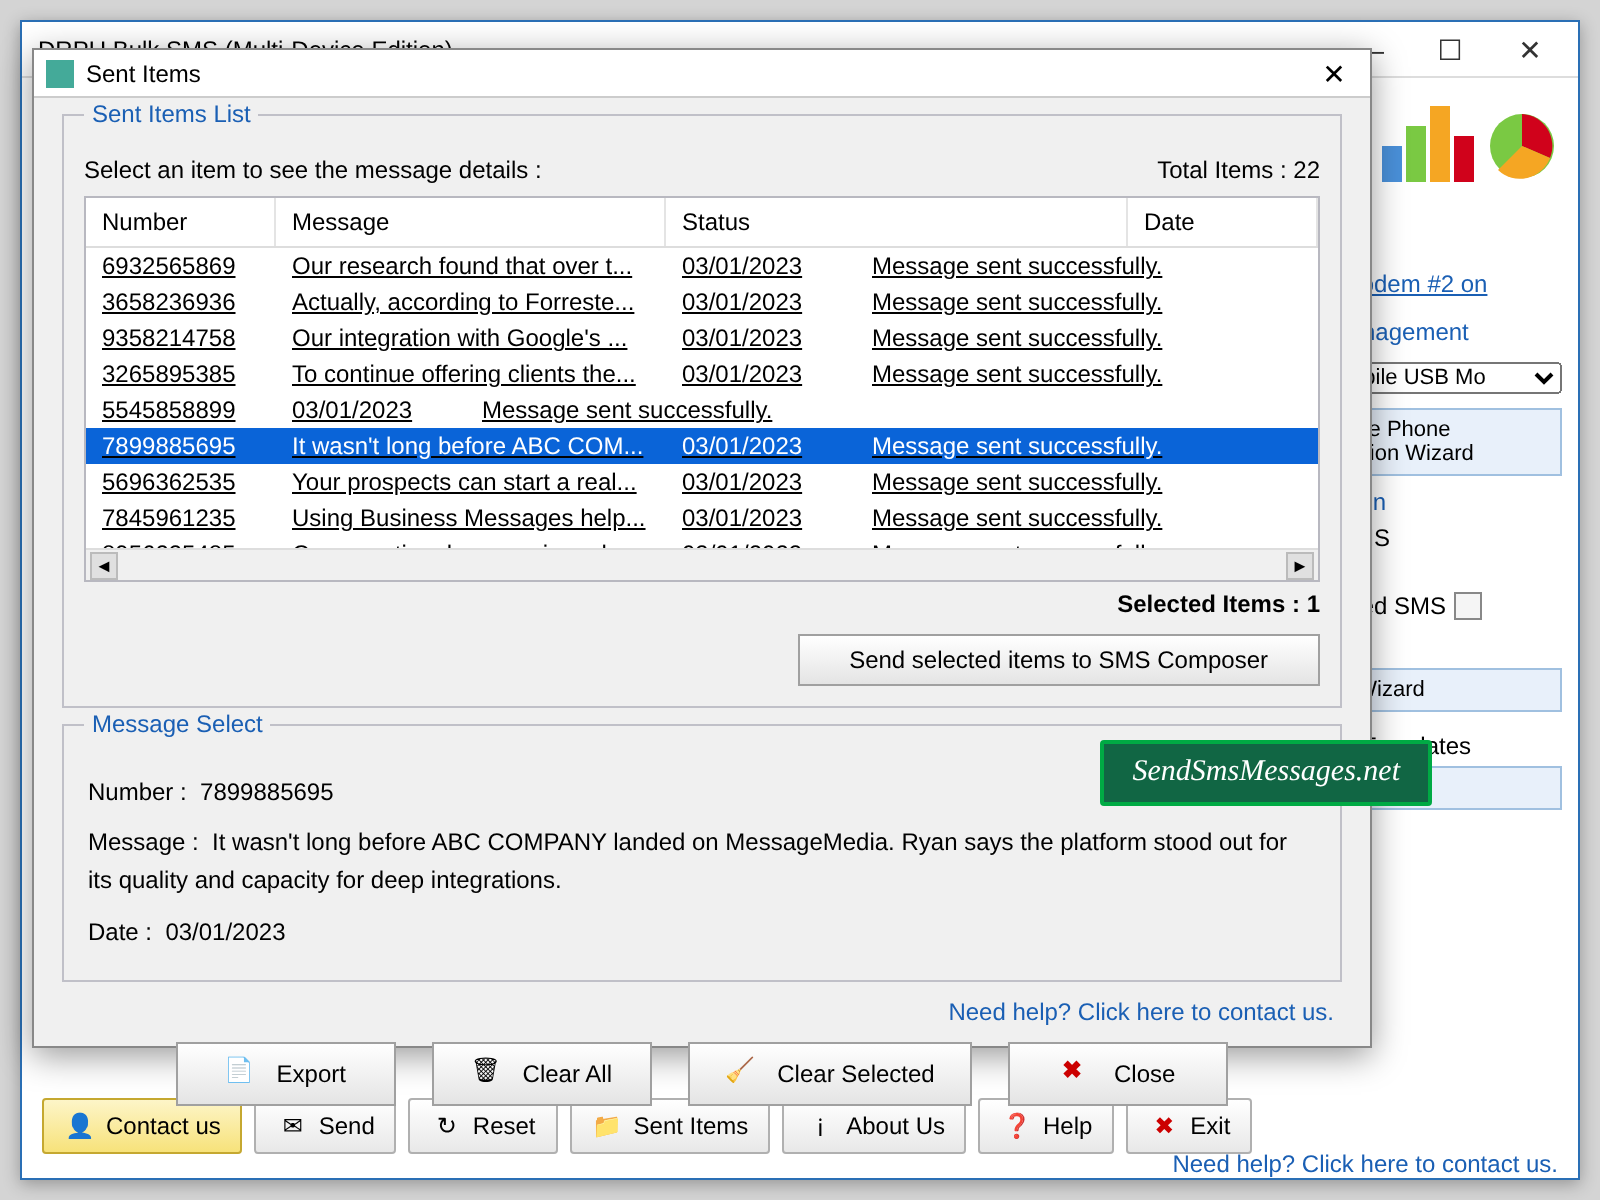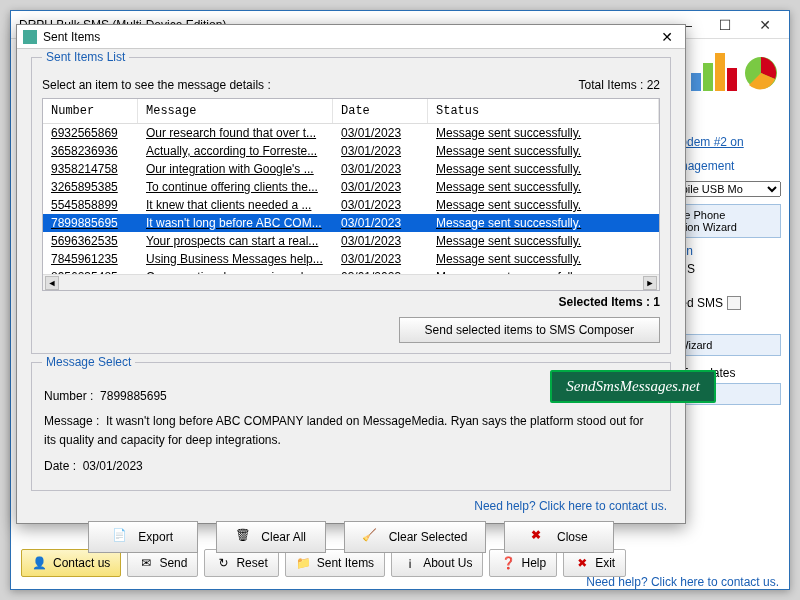--- a/index.html
+++ b/index.html
@@ -35,21 +35,21 @@
 .dlg-titlebar .title { flex: 1; font-size: 12px; }
 .dlg-close { width: 24px; height: 20px; display: flex; align-items: center; justify-content: center; cursor: pointer; font-size: 14px; }
 
 .groupbox { margin: 8px 14px; border: 1px solid #c0c0c8; position: relative; padding: 20px 10px 10px 10px; background: #f0f0f0; }
 .groupbox .legend { position: absolute; top: -8px; left: 10px; background: #f0f0f0; padding: 0 4px; color: #1a5fb4; font-size: 12px; }
 
 .prompt-row { display: flex; justify-content: space-between; font-size: 12px; font-weight: normal; margin-bottom: 6px; }
 
 .grid { border: 1px solid #b8b8c0; background: #fff; }
 .grid-header { display: flex; background: #fff; border-bottom: 1px solid #ddd; }
-.grid-header .col { padding: 5px 8px; font-size: 12px; color: #000; border-right: 1px solid #e4e4e4; font-family: Liberation Mono, monospace; }
+.grid-header .col { padding: 5px 8px; font-size: 12px; color: #000; border-right: 1px solid #e4e4e4; }
 .grid-body { max-height: 150px; overflow: hidden; text-decoration: underline; }
 .grid-row { display: flex; font-size: 12px; }
 .grid-row .cell { padding: 2px 8px; white-space: nowrap; overflow: hidden; text-overflow: ellipsis; border-right: 1px solid transparent; }
 .grid-row.selected { background: #0a64d8; color: #fff; }
 .col-num { width: 95px; }
 .col-msg { width: 195px; }
 .col-date { width: 95px; }
 .col-status { flex: 1; }
 .hscroll { height: 16px; background: #f0f0f0; border-top: 1px solid #ddd; display: flex; justify-content: space-between; align-items: center; padding: 0 2px; }
 .hscroll .arrow { width: 14px; height: 14px; background: #e0e0e0; border: 1px solid #bbb; display: flex; align-items: center; justify-content: center; font-size: 9px; }
@@ -158,22 +158,22 @@
   <div class="groupbox">
     <span class="legend">Sent Items List</span>
     <div class="prompt-row">
       <span>Select an item to see the message details :</span>
       <span><span>Total Items :</span> <span>22</span></span>
     </div>
     <div class="grid">
       <div class="grid-header">
         <div class="col col-num">Number</div>
         <div class="col col-msg">Message</div>
+        <div class="col col-status">Status</div>
         <div class="col col-date">Date</div>
-        <div class="col col-status">Status</div>
       </div>
       <div class="grid-body" id="grid-body">
           <div class="grid-row">
             <div class="cell col-num">6932565869</div>
             <div class="cell col-msg">Our research found that over t...</div>
             <div class="cell col-date">03/01/2023</div>
             <div class="cell col-status">Message sent successfully.</div>
           </div>
           <div class="grid-row">
             <div class="cell col-num">3658236936</div>
@@ -188,21 +188,20 @@
             <div class="cell col-status">Message sent successfully.</div>
           </div>
           <div class="grid-row">
             <div class="cell col-num">3265895385</div>
             <div class="cell col-msg">To continue offering clients the...</div>
             <div class="cell col-date">03/01/2023</div>
             <div class="cell col-status">Message sent successfully.</div>
           </div>
           <div class="grid-row">
             <div class="cell col-num">5545858899</div>
-            <div class="cell col-msg">It knew that clients needed a ...</div>
             <div class="cell col-date">03/01/2023</div>
             <div class="cell col-status">Message sent successfully.</div>
           </div>
           <div class="grid-row selected">
             <div class="cell col-num">7899885695</div>
             <div class="cell col-msg">It wasn't long before ABC COM...</div>
             <div class="cell col-date">03/01/2023</div>
             <div class="cell col-status">Message sent successfully.</div>
           </div>
           <div class="grid-row">

